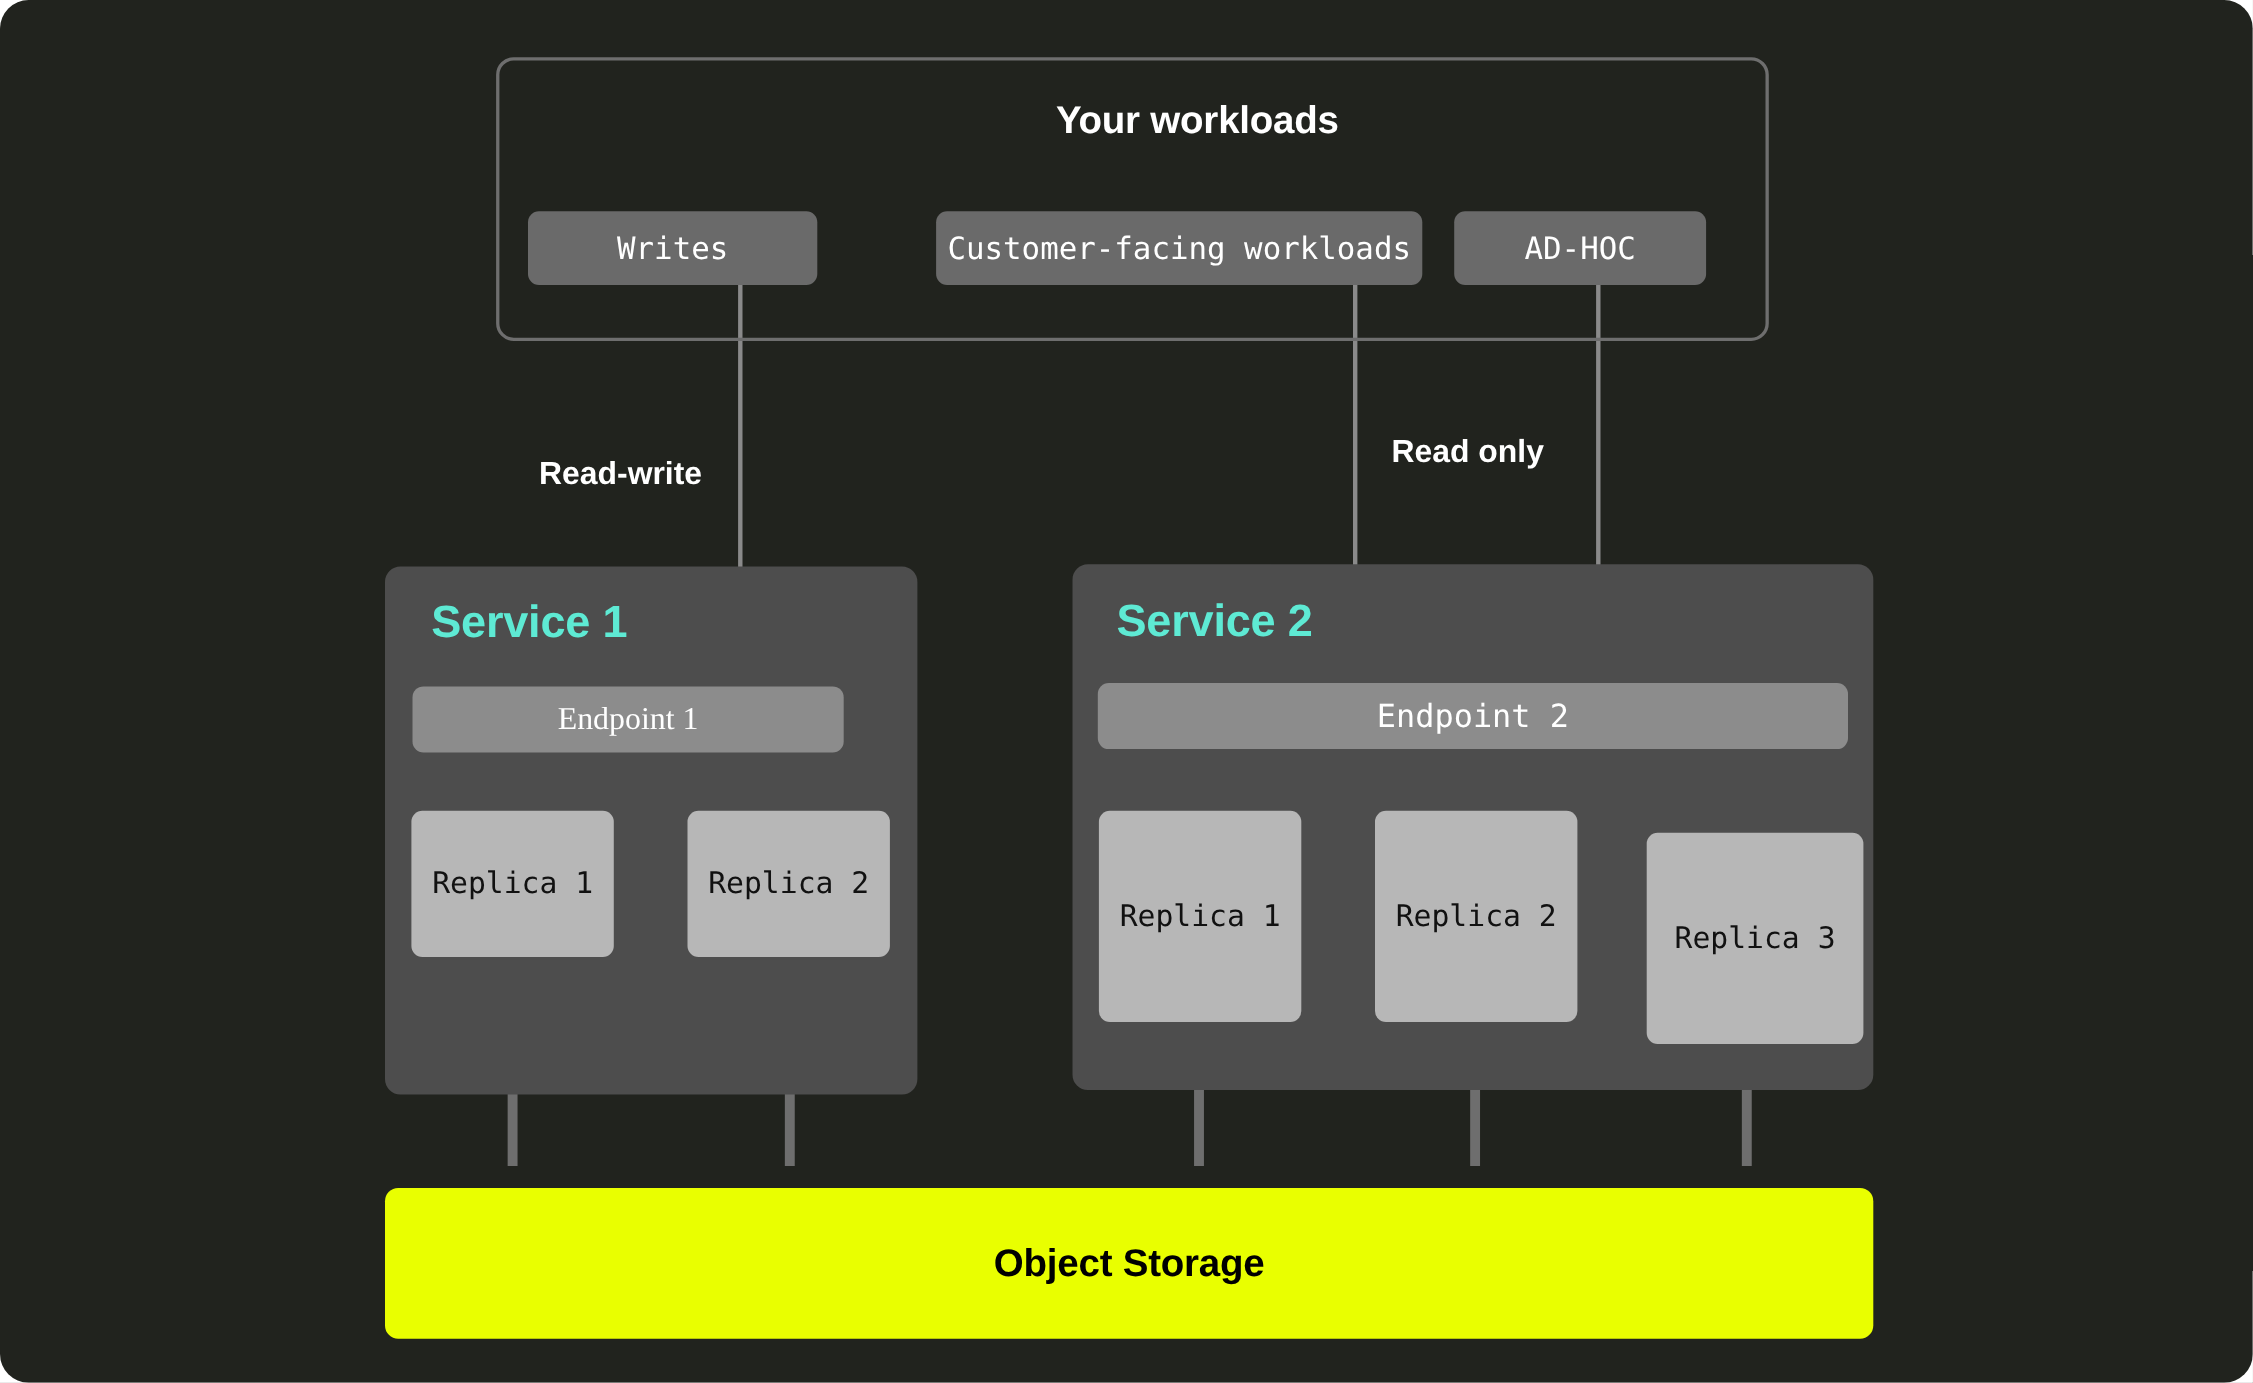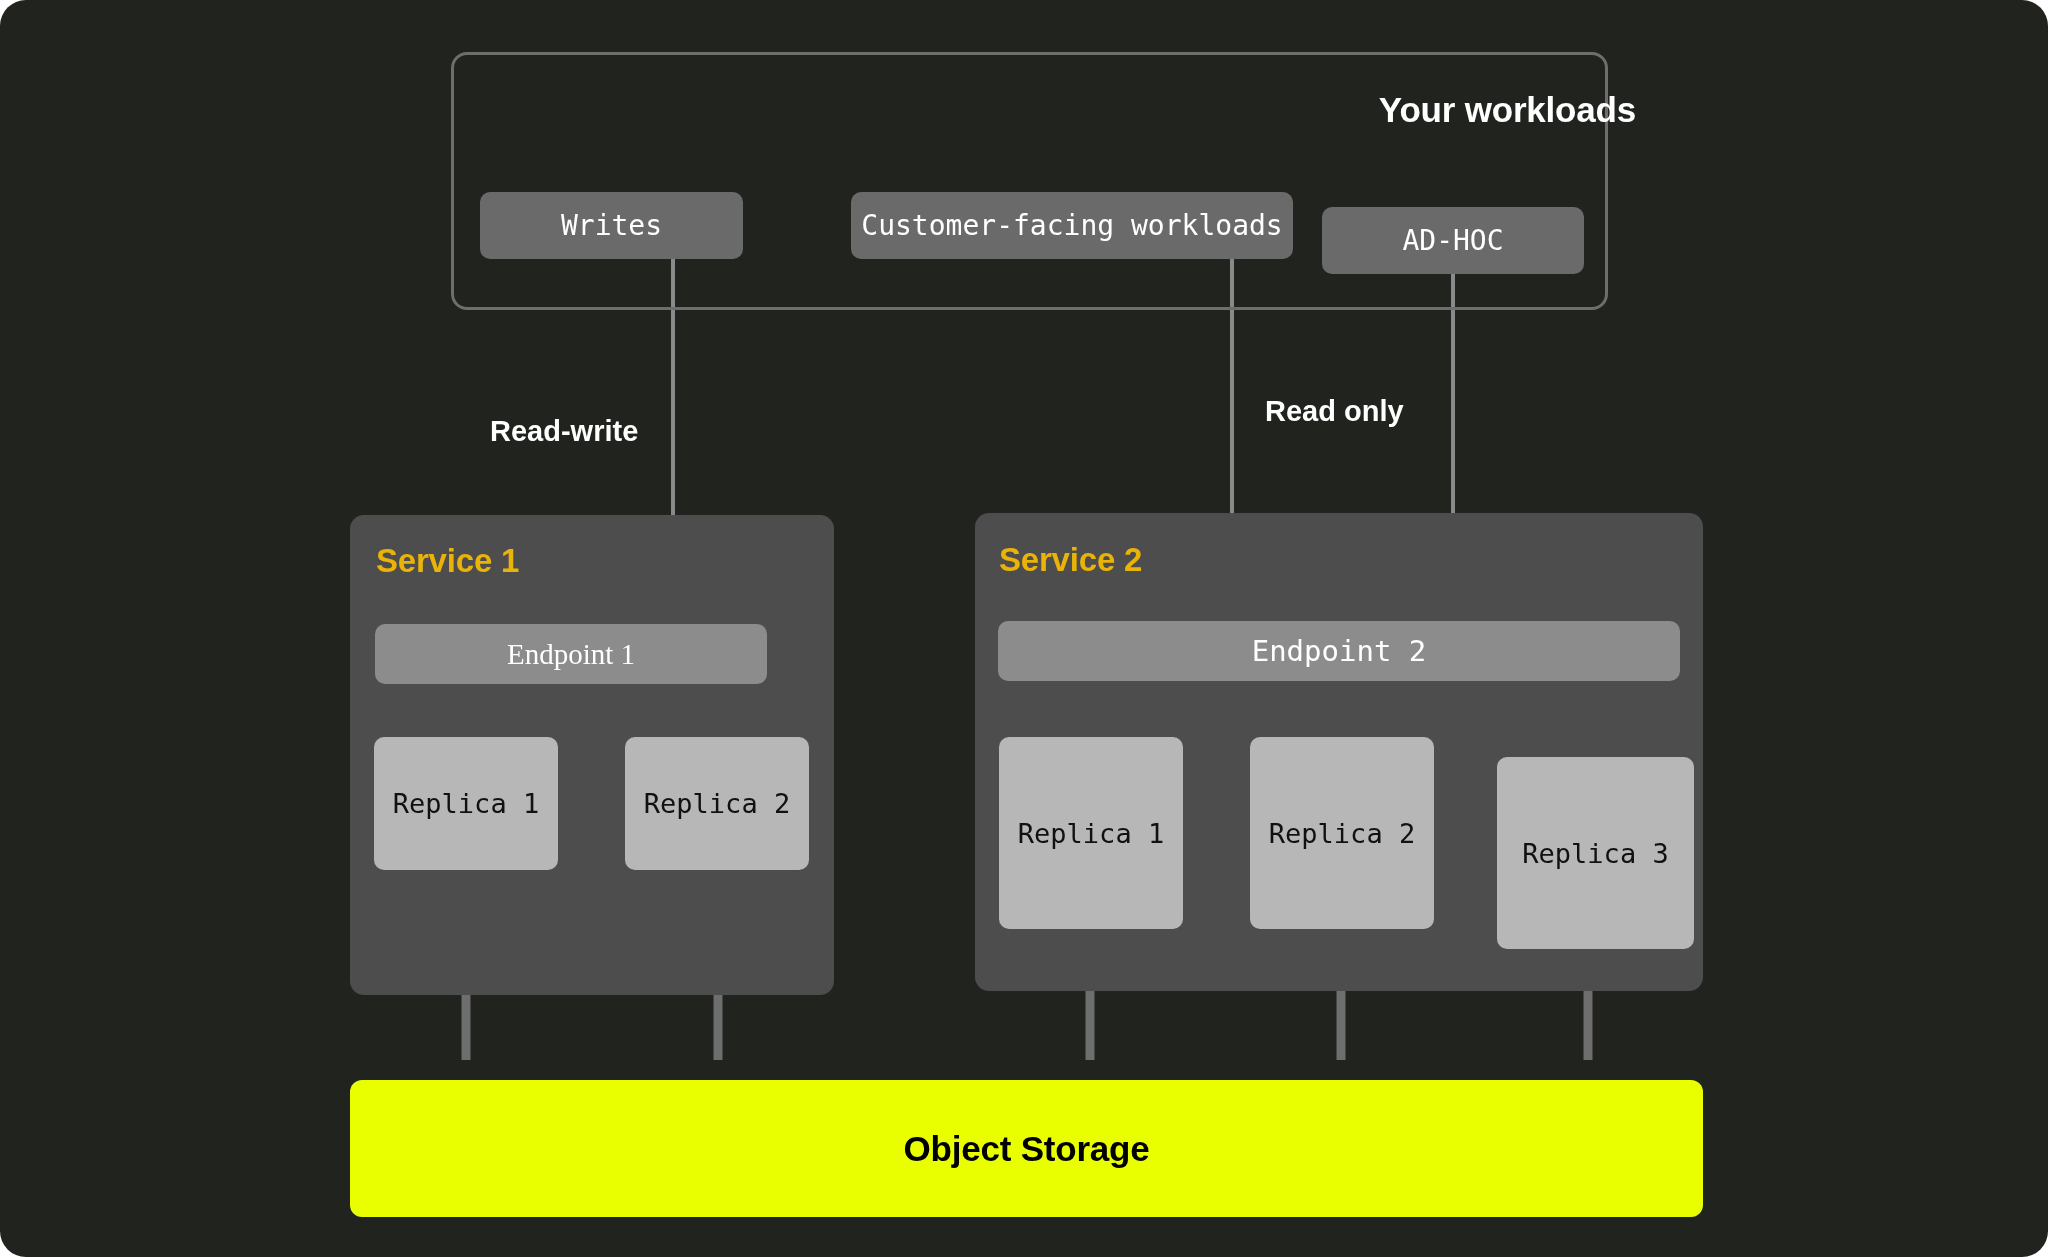--- a/index.html
+++ b/index.html
@@ -30,41 +30,42 @@
   #workloads-frame {
     left: 451px; top: 52px; width: 1157px; height: 258px;
     border: 3px solid #6e6e6e;
     border-radius: 16px;
     background: transparent;
     z-index: 3;
   }
   #workloads-title {
     position: absolute;
     left: 451px; top: 90px; width: 1185px;
-    text-align: right;
+    text-align: center;
     color: #ffffff;
     font-size: 35px;
     font-weight: bold;
     letter-spacing: -0.2px;
     z-index: 4;
+    padding-left: 45px;
   }
   .chip {
     background: #6a6a6a;
     border-radius: 10px;
     color: #ffffff;
     font-family: "DejaVu Sans Mono", monospace;
     font-size: 28px;
     display: flex;
     align-items: center;
     justify-content: center;
     z-index: 4;
   }
   #chip-writes   { left: 480px;  top: 192px; width: 263px; height: 67px; }
   #chip-customer { left: 851px;  top: 192px; width: 442px; height: 67px; }
-  #chip-adhoc    { left: 1322px; top: 207px; width: 262px; height: 67px; }
+  #chip-adhoc    { left: 1322px; top: 192px; width: 229px; height: 67px; }
 
   
   .edge-label {
     position: absolute;
     color: #ffffff;
     font-size: 29px;
     font-weight: bold;
     white-space: nowrap;
     z-index: 4;
   }
@@ -73,25 +74,26 @@
 
   
   .service-panel {
     background: #4d4d4d;
     border-radius: 14px;
   }
   #service-1 { left: 350px;  top: 515px; width: 484px;  height: 480px; }
   #service-2 { left: 975px;  top: 513px; width: 728px;  height: 478px; }
   .service-title {
     position: absolute;
-    color: #eab308;
-    font-size: 33px;
+    color: #5eead4;
+    font-size: 41px;
     font-weight: bold;
     letter-spacing: -0.2px;
     z-index: 4;
+    margin-left: 16px;
   }
   #service-1-title { left: 376px; top: 542px; }
   #service-2-title { left: 999px; top: 541px; }
 
   
   .endpoint-bar {
     background: #8c8c8c;
     border-radius: 10px;
     color: #ffffff;
     font-family: "DejaVu Sans Mono", monospace;

